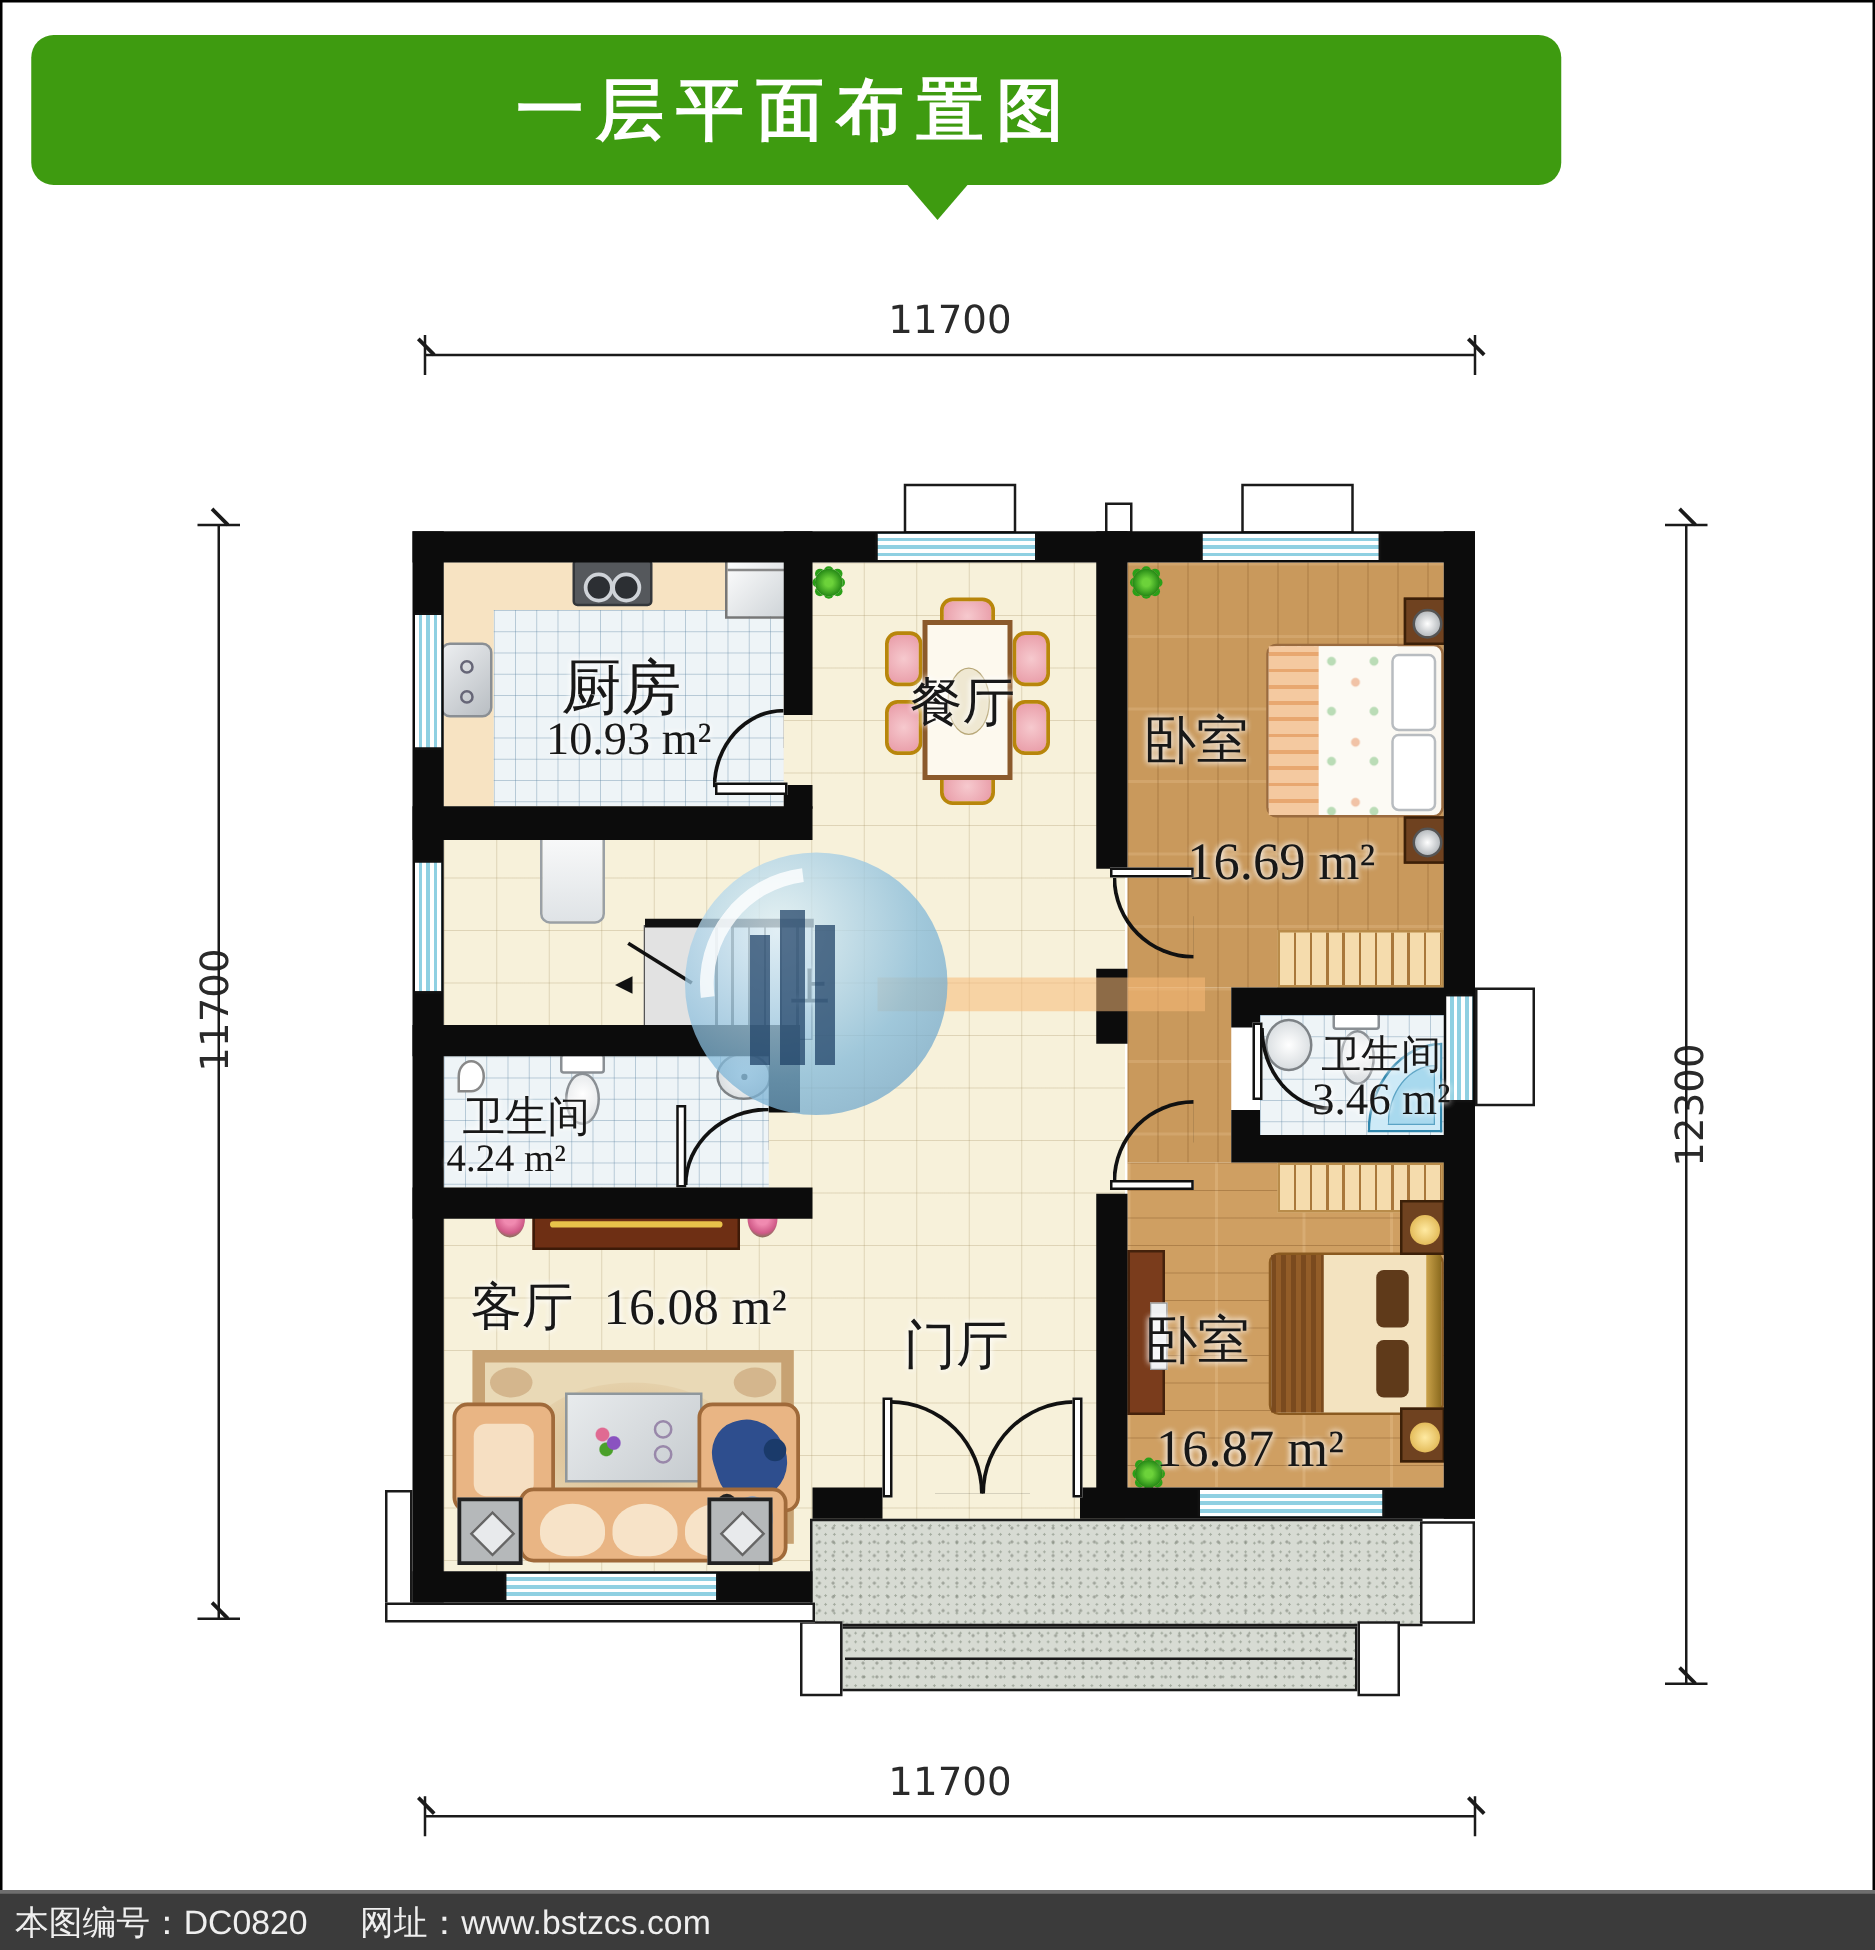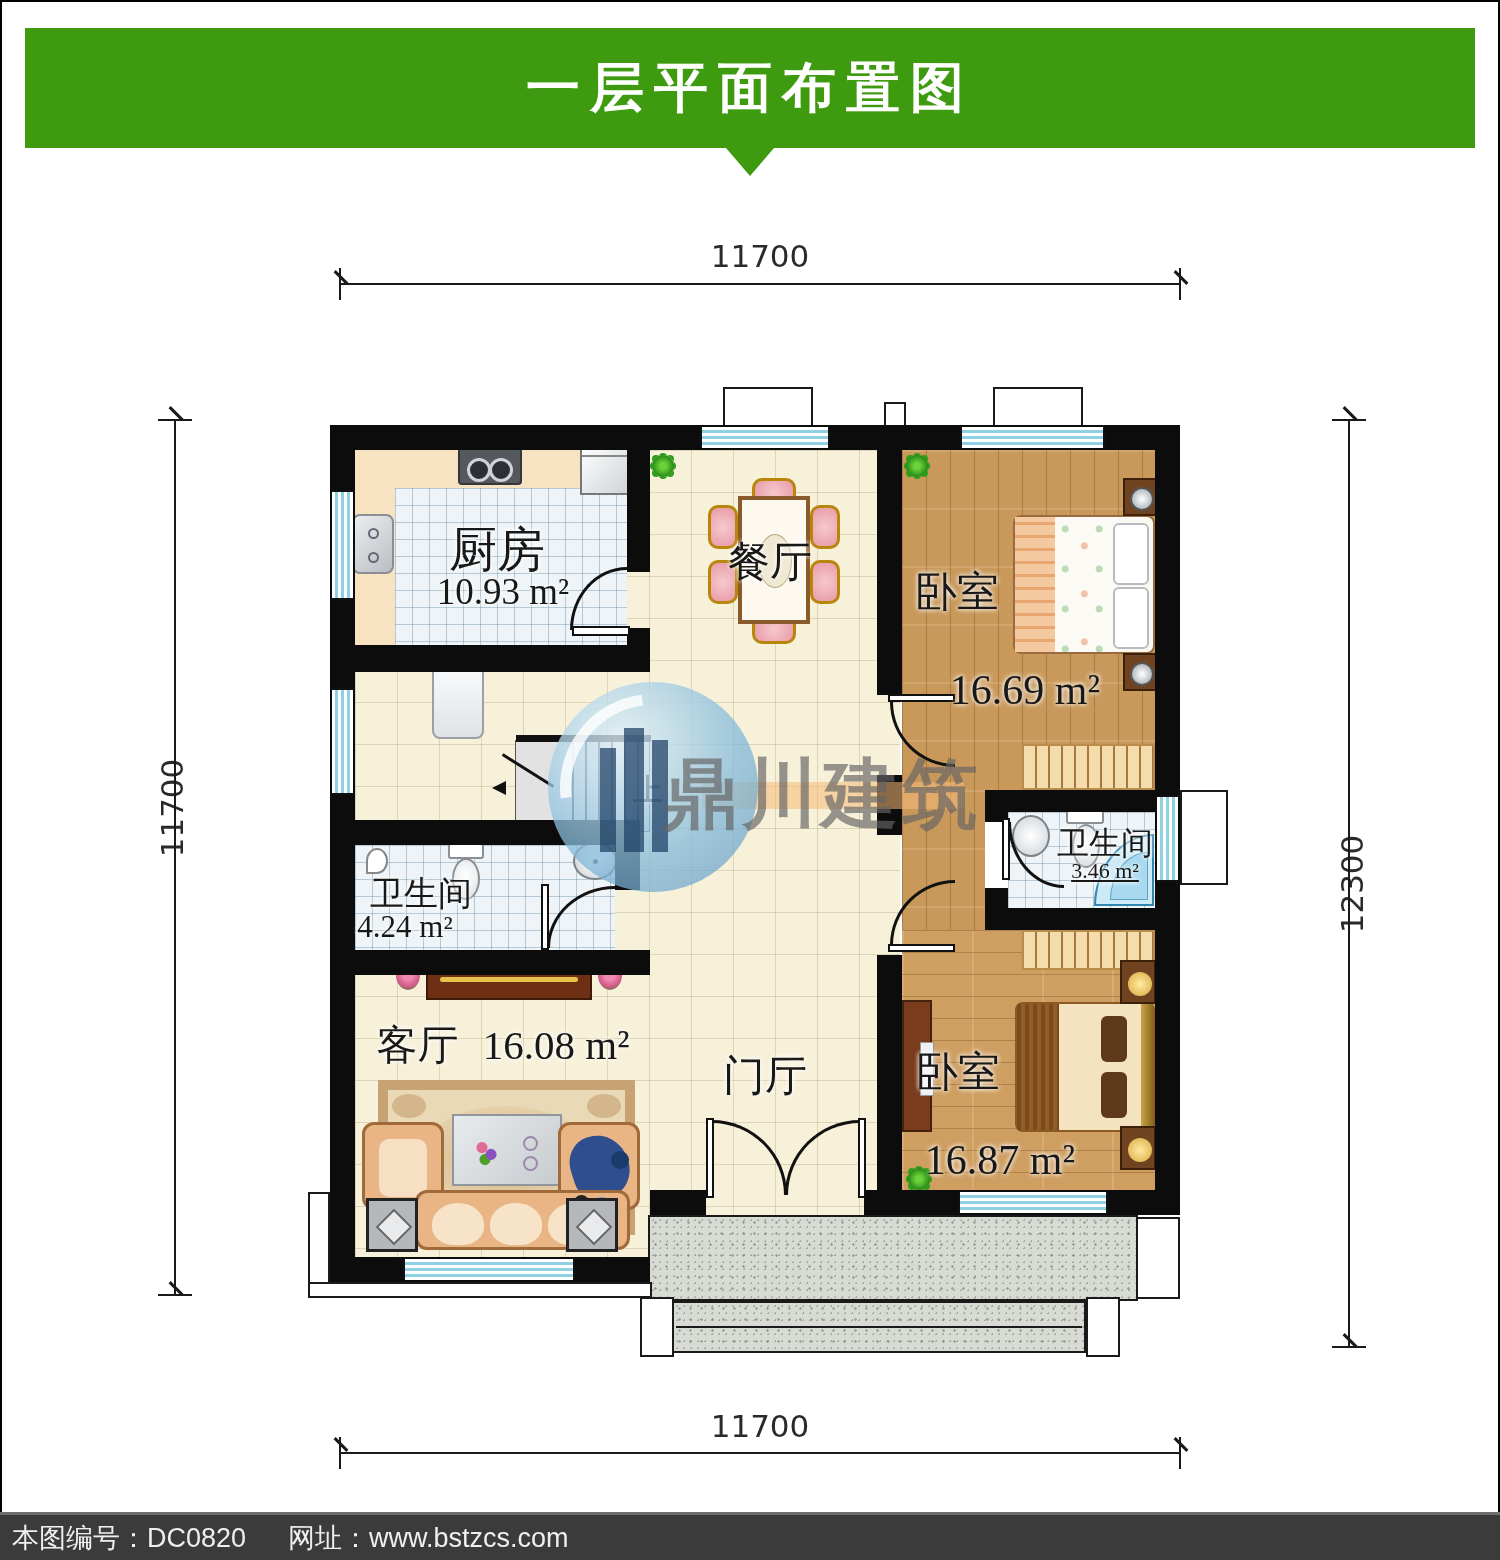--- a/index.html
+++ b/index.html
@@ -51,21 +51,21 @@
   .wm-en{font-size:29px;font-weight:bold;color:rgba(105,105,105,.70);letter-spacing:6px;white-space:nowrap;font-family:"Liberation Sans",sans-serif;}
   
   .footer{background:#3b3b3b;border-top:3px solid #6e6e6e;display:flex;align-items:center;gap:42px;padding:0 12px;z-index:8;}
   .footer span{color:#efefef;font-size:27px;white-space:nowrap;}
 </style>
 </head>
 <body>
 
 <div class="canvas">
 
-  <div class="a banner" style="left:25px;top:28px;width:1450px;height:120px;">
+  <div class="a banner" style="left:25px;top:28px;width:1224px;height:120px;border-radius:18px;">
     <span class="banner-title">一层平面布置图</span>
   </div>
   <div class="a pointer" style="left:726px;top:148px;"></div>
 
   <div class="a dlabel" style="left:610px;top:238px;width:300px;">11700</div>
   <div class="a dline" style="left:340px;top:283px;width:840px;height:2px;"></div>
   <div class="a dline" style="left:339px;top:268px;width:2px;height:32px;"></div>
   <div class="a dline" style="left:1179px;top:268px;width:2px;height:32px;"></div>
   <div class="a tick" style="left:332px;top:276px;"></div>
   <div class="a tick" style="left:1172px;top:276px;"></div>
@@ -280,37 +280,36 @@
   <div class="a plant" style="left:652px;top:455px;"></div>
   <div class="a plant" style="left:906px;top:455px;"></div>
   <div class="a plant" style="left:908px;top:1168px;"></div>
 
   <div class="a label" style="left:427px;top:518px;width:140px;font-size:48px;">厨房</div>
   <div class="a label" style="left:418px;top:570px;width:170px;font-size:37px;">10.93 m²</div>
   <div class="a label" style="left:710px;top:534px;width:120px;font-size:42px;">餐厅</div>
   <div class="a label" style="left:897px;top:564px;width:120px;font-size:42px;">卧室</div>
   <div class="a label" style="left:945px;top:666px;width:160px;font-size:42px;">16.69 m²</div>
   <div class="a label" style="left:1040px;top:822px;width:130px;font-size:32px;">卫生间</div>
-  <div class="a label" style="left:1040px;top:858px;width:130px;font-size:22px;text-decoration:underline;">3.46 m²</div>
+  <div class="a label" style="left:1040px;top:858px;width:130px;font-size:36px;">3.46 m²</div>
   <div class="a label" style="left:356px;top:871px;width:130px;font-size:34px;">卫生间</div>
   <div class="a label" style="left:345px;top:909px;width:120px;font-size:31px;">4.24 m²</div>
   <div class="a label" style="left:368px;top:1018px;width:270px;font-size:41px;white-space:nowrap;">
     <span>客厅</span>
     <span style="margin-left:14px;">16.08 m²</span>
   </div>
   <div class="a label" style="left:700px;top:1048px;width:130px;font-size:42px;">门厅</div>
   <div class="a label" style="left:898px;top:1044px;width:120px;font-size:42px;">卧室</div>
   <div class="a label" style="left:920px;top:1136px;width:160px;font-size:42px;">16.87 m²</div>
 
   <div class="a wm" style="left:702px;top:782px;width:262px;height:27px;background:rgba(247,186,120,.55);"></div>
   <div class="a wm wm-circle" style="left:548px;top:682px;width:210px;height:210px;"></div>
   <div class="a wm wm-bar" style="left:600px;top:748px;width:16px;height:104px;"></div>
   <div class="a wm wm-bar" style="left:624px;top:728px;width:20px;height:124px;"></div>
   <div class="a wm wm-bar" style="left:652px;top:740px;width:16px;height:112px;"></div>
   <div class="a wm wm-cres" style="left:560px;top:694px;width:186px;height:186px;"></div>
-  <div class="a wm wm-cn" style="left:662px;top:744px;">鼎川建筑</div>
 
   <div class="a footer" style="left:0;top:1512px;width:1500px;height:48px;">
     <span>本图编号：DC0820</span>
     <span>网址：www.bstzcs.com</span>
   </div>
 
 </div>
 
 </body></html>

